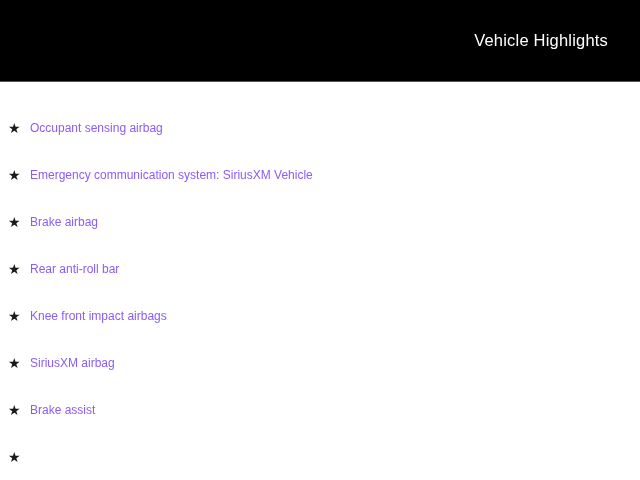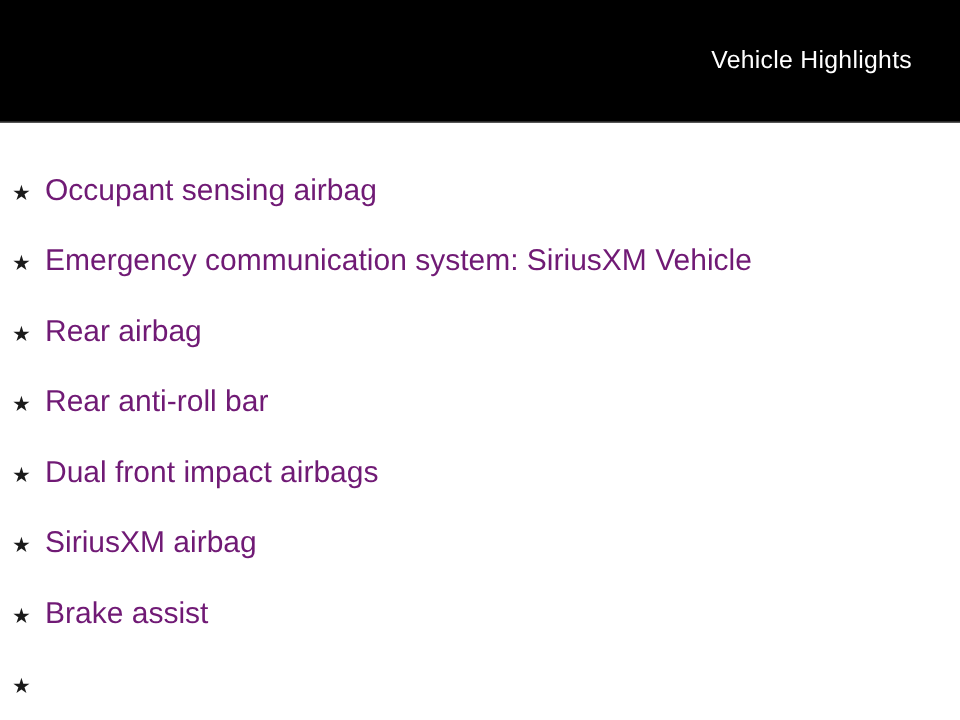--- a/index.html
+++ b/index.html
@@ -52,51 +52,51 @@
   }
   .star-icon {
     width: 22px;
     flex: 0 0 22px;
     font-size: 14px;
     line-height: 1;
     color: #1a1a1a;
     text-align: left;
   }
   .item-label {
-    font-size: 20px;
-    color: #701a75;
+    font-size: 12px;
+    color: #8b5cf6;
   }
 </style>
 </head>
 <body>
 
 <div class="page">
   <div class="header">
     <span class="header-title">Vehicle Highlights</span>
   </div>
   <ul class="highlight-list">
     <li class="highlight-item">
       <span class="star-icon">★</span>
       <span class="item-label">Occupant sensing airbag</span>
     </li>
     <li class="highlight-item">
       <span class="star-icon">★</span>
       <span class="item-label">Emergency communication system: SiriusXM Vehicle</span>
     </li>
     <li class="highlight-item">
       <span class="star-icon">★</span>
-      <span class="item-label">Rear airbag</span>
+      <span class="item-label">Brake airbag</span>
     </li>
     <li class="highlight-item">
       <span class="star-icon">★</span>
       <span class="item-label">Rear anti-roll bar</span>
     </li>
     <li class="highlight-item">
       <span class="star-icon">★</span>
-      <span class="item-label">Dual front impact airbags</span>
+      <span class="item-label">Knee front impact airbags</span>
     </li>
     <li class="highlight-item">
       <span class="star-icon">★</span>
       <span class="item-label">SiriusXM airbag</span>
     </li>
     <li class="highlight-item">
       <span class="star-icon">★</span>
       <span class="item-label">Brake assist</span>
     </li>
     <li class="highlight-item">

